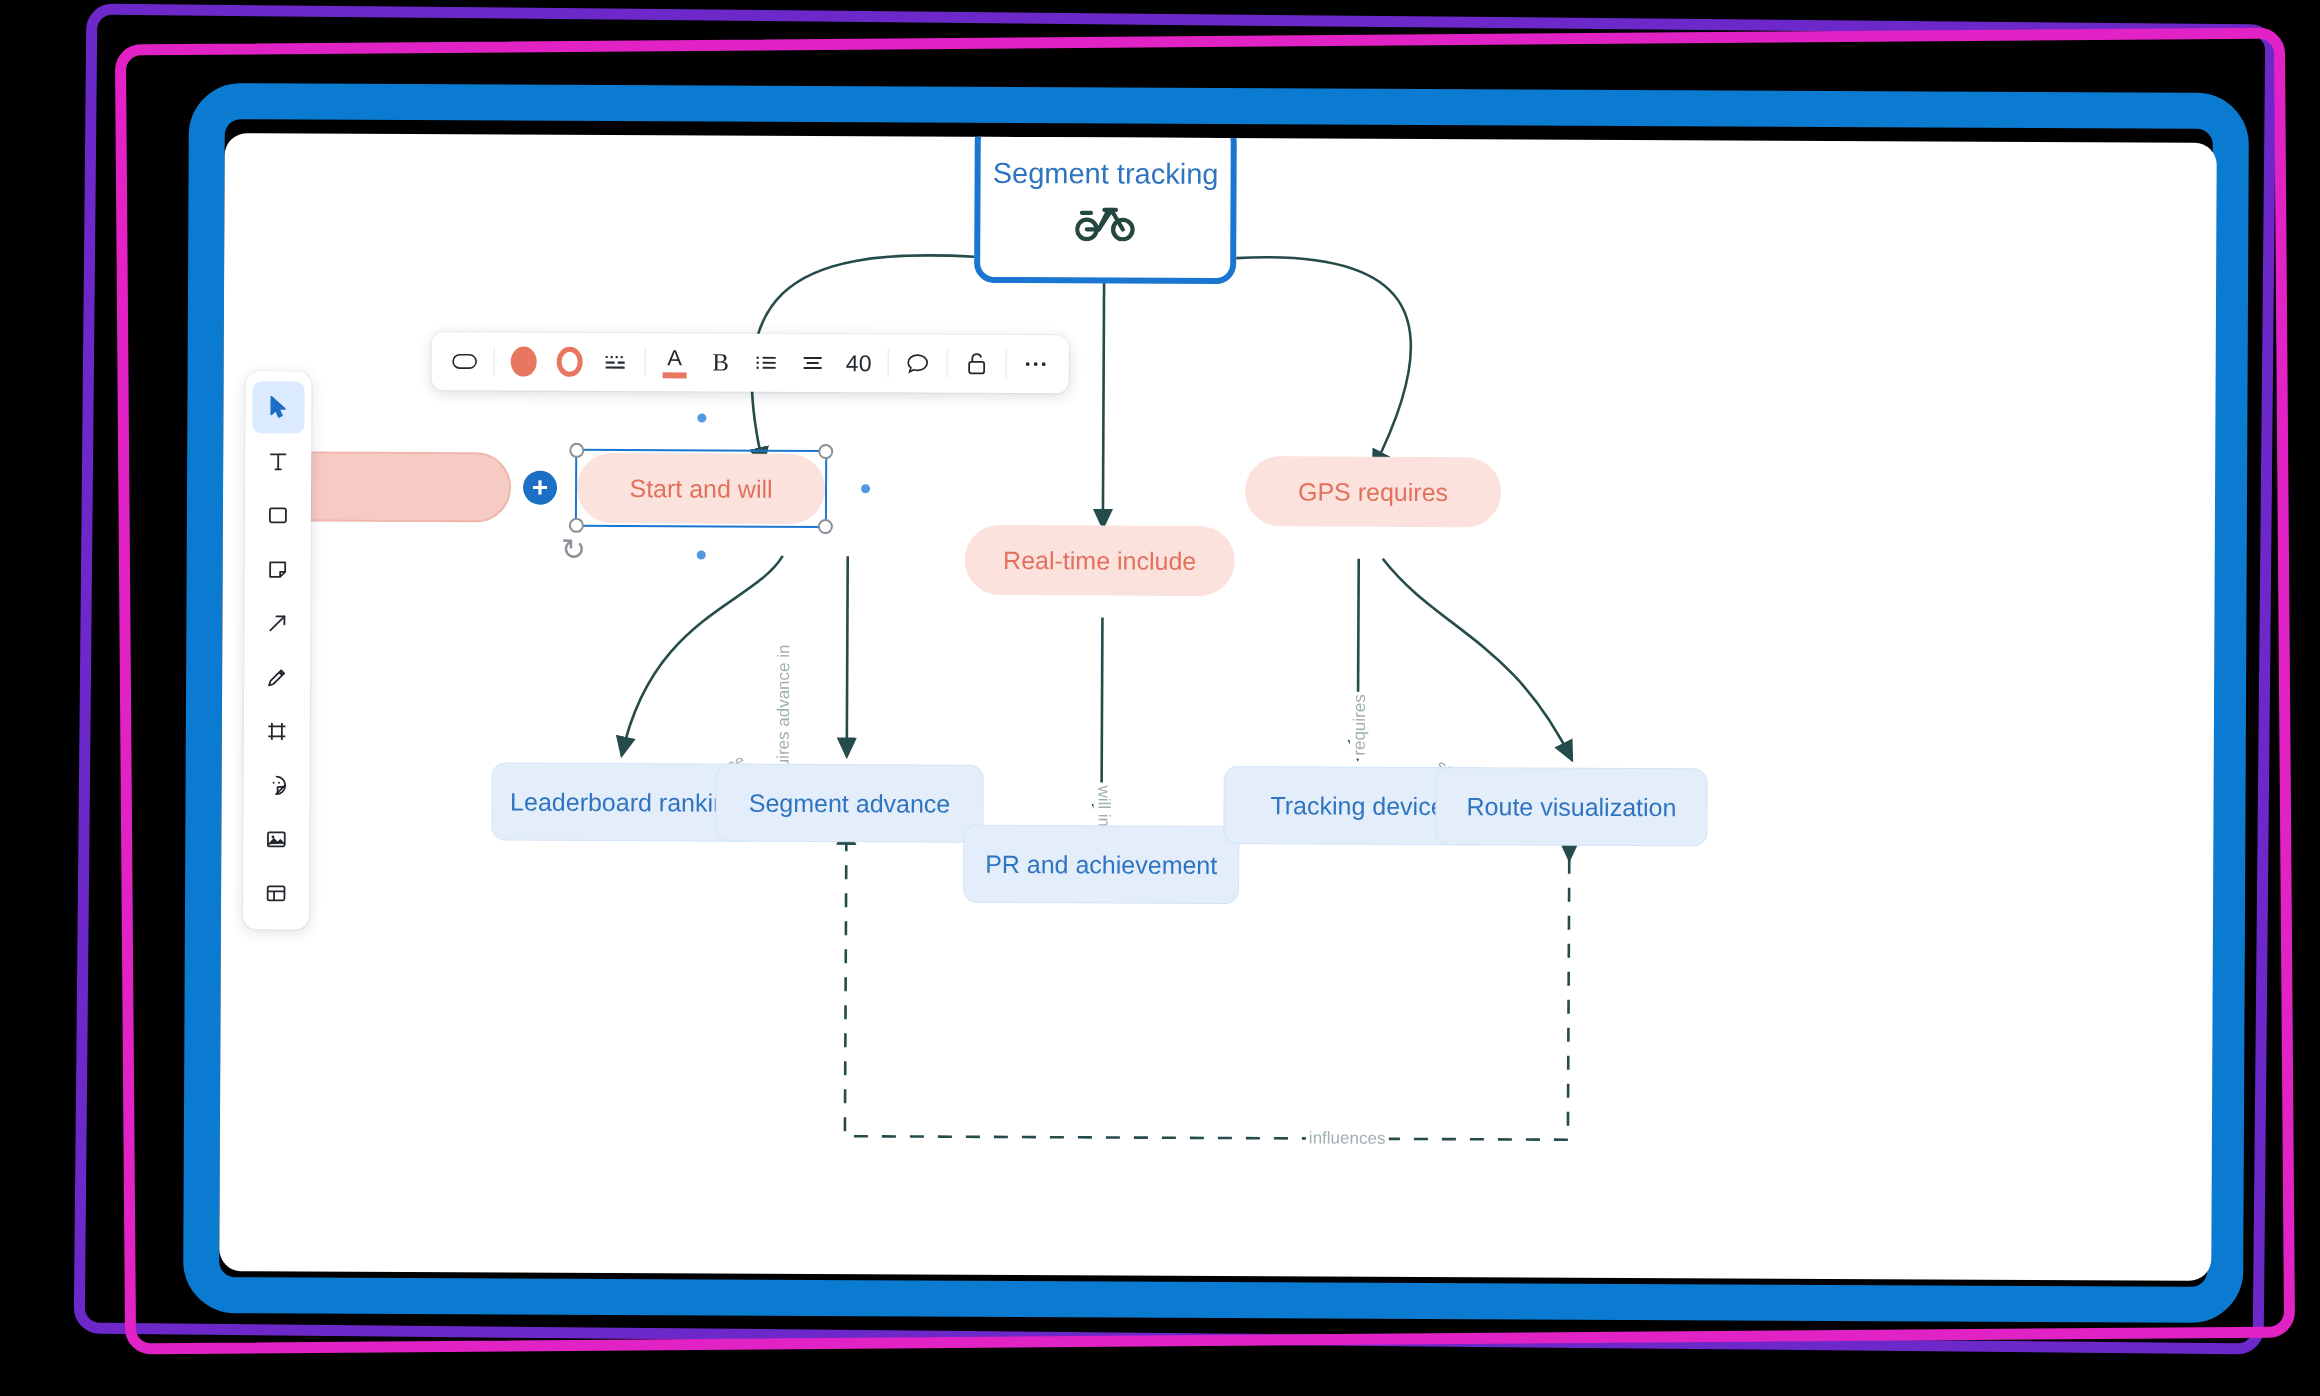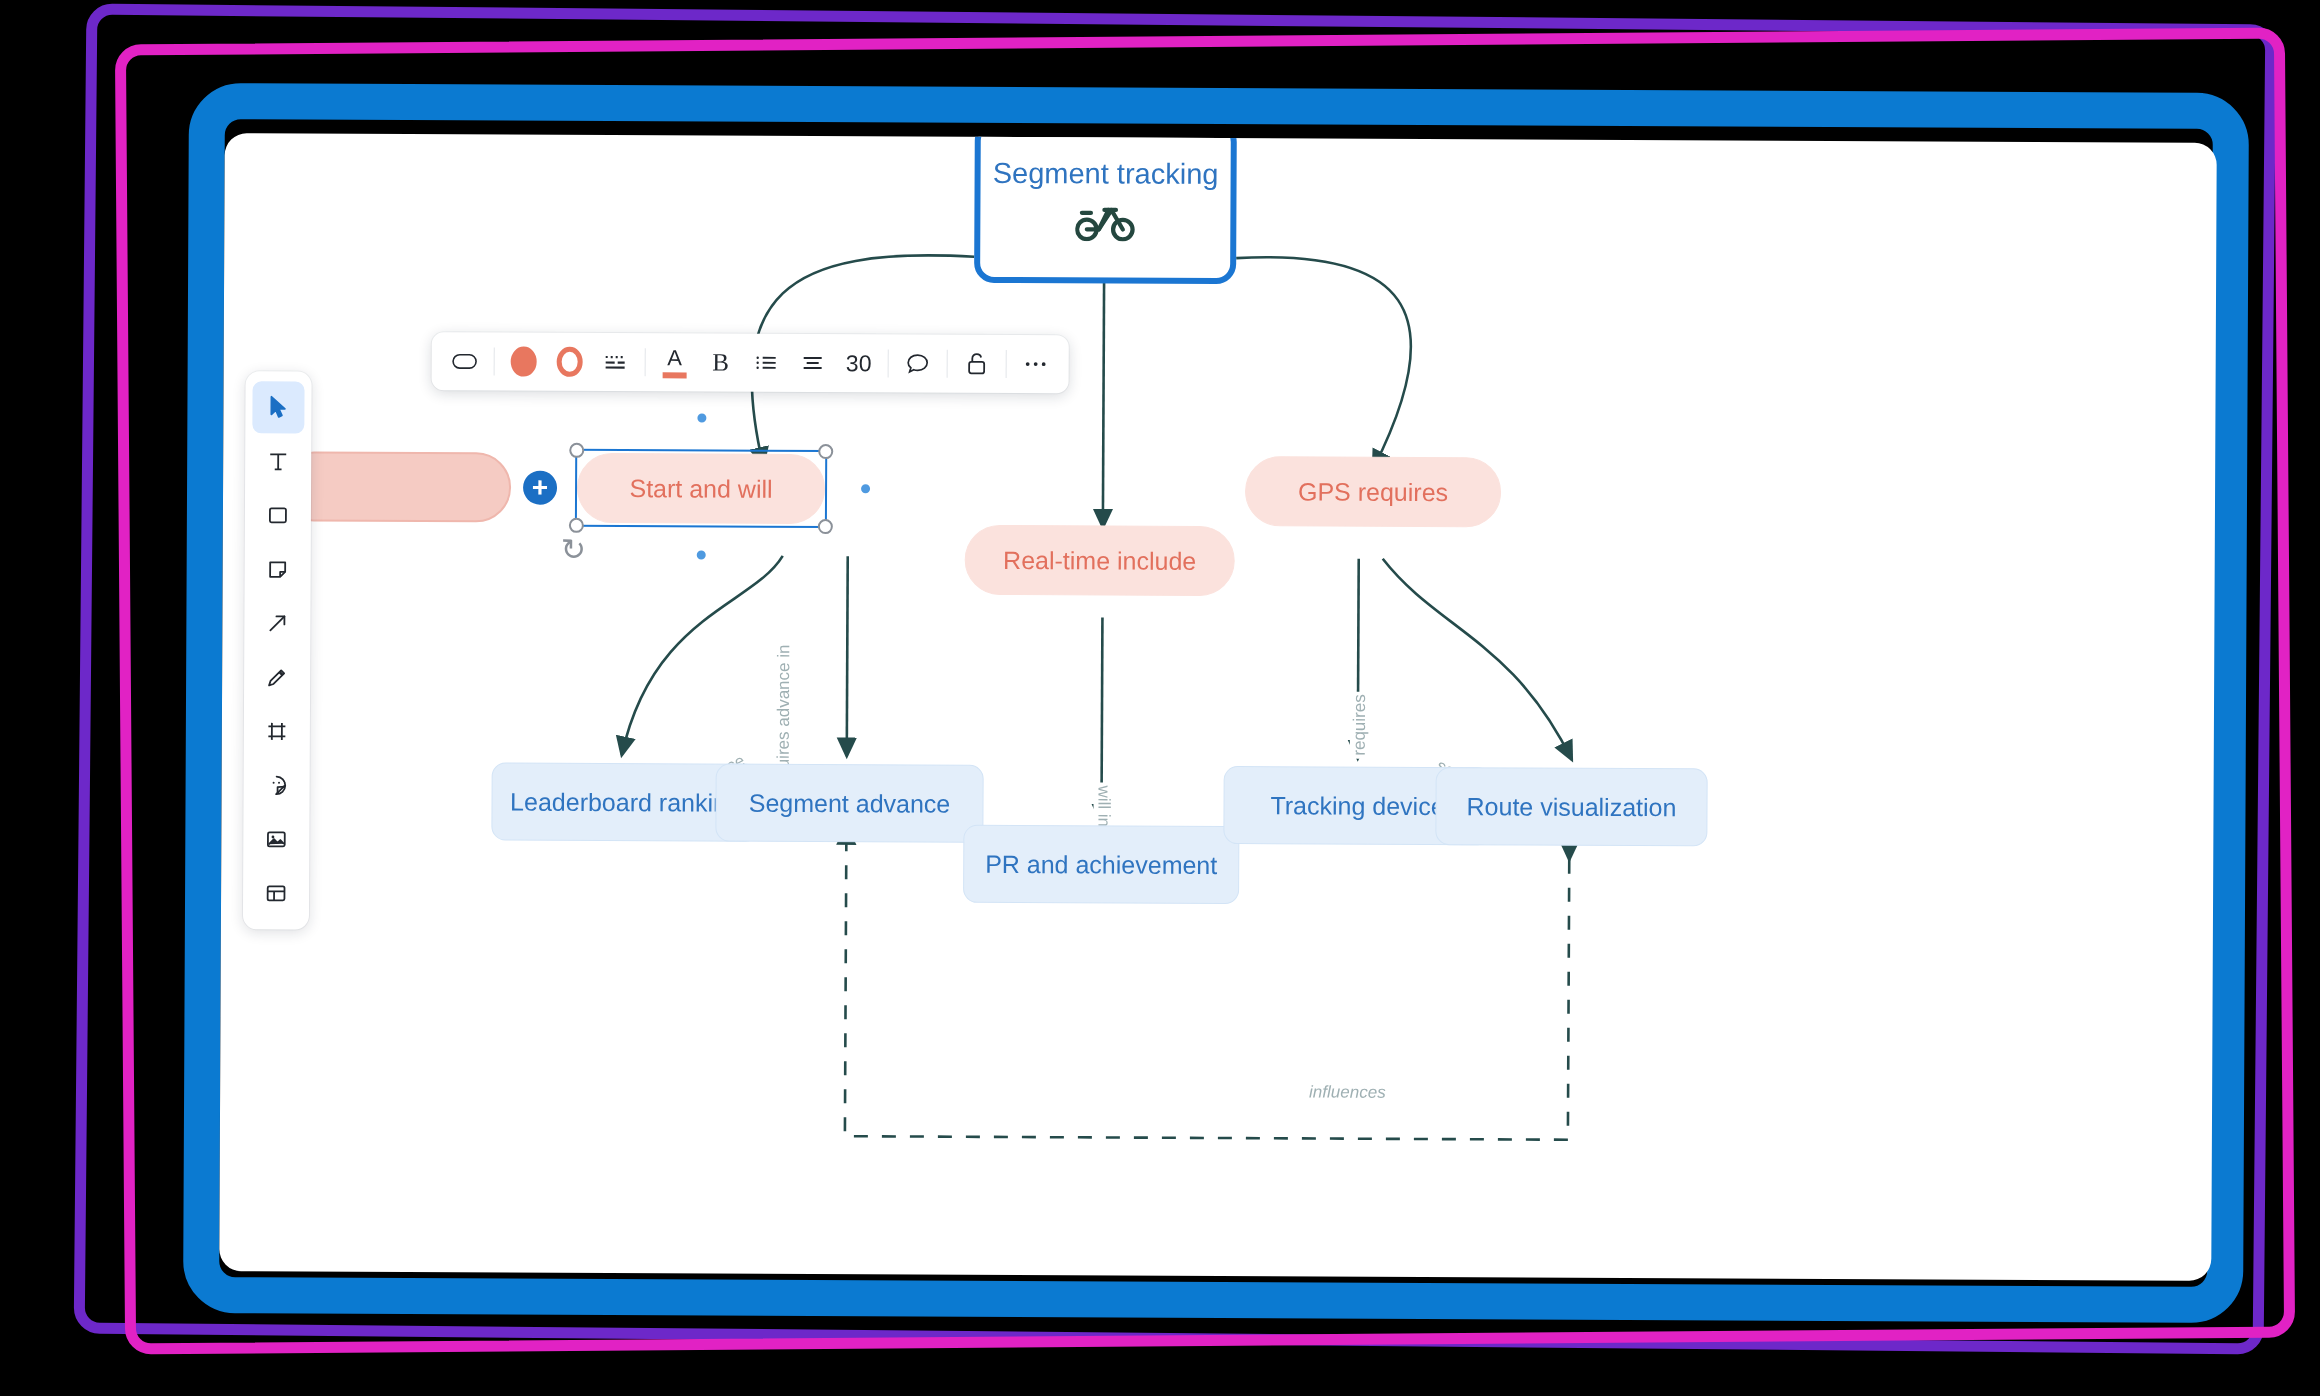--- a/index.html
+++ b/index.html
@@ -136,21 +136,21 @@
       <path d="M625,700 L625,690" marker-end="url(#arrowhead)"></path>
       <path d="M1348,720 L1348,712" marker-end="url(#arrowhead)" transform="rotate(180 1348 716)"></path>
     </g>
   </svg>
 
   <div class="edge-label" style="left:428px;top:636px;transform:rotate(-27deg);">will influence</div>
   <div class="edge-label" style="left:552px;top:660px;transform:rotate(-90deg);transform-origin:left top;">requires advance in</div>
   <div class="edge-label" style="left:892px;top:645px;transform:rotate(90deg);transform-origin:left top;">will include</div>
   <div class="edge-label" style="left:1128px;top:620px;transform:rotate(-90deg);transform-origin:left top;">requires</div>
   <div class="edge-label" style="left:1208px;top:636px;transform:rotate(27deg);">set need for</div>
-  <div class="edge-label" style="left:1086px;top:944px;font-style:italic;">influences</div>
+  <div class="edge-label" style="left:1086px;top:990px;">influences</div>
 
   <div class="node node-root" style="left:750px;top:-16px;width:262px;height:162px;">
     <span>Segment tracking</span>
     <span class="bike">
       <svg width="60" height="40" viewBox="0 0 24 16" fill="none" stroke="#24473f" stroke-width="1.7" stroke-linecap="round" stroke-linejoin="round">
         <circle cx="4.6" cy="11.2" r="3.9"></circle>
         <circle cx="19" cy="11.2" r="3.9"></circle>
         <path d="M4.6,11.2 L9.4,11.2 L14.4,3.4 L19,11.2"></path>
         <path d="M9.4,11.2 L13.2,3.4"></path>
         <path d="M11.6,3.4 L16.2,3.4"></path>
@@ -242,21 +242,21 @@
         <circle cx="3" cy="10" r="1.2" fill="#23282f" stroke="none"></circle>
         <circle cx="3" cy="15" r="1.2" fill="#23282f" stroke="none"></circle>
         <path d="M8,5 h13 M8,10 h13 M8,15 h13"></path>
       </svg>
     </span>
     <span class="tb">
       <svg width="24" height="20" viewBox="0 0 24 20" fill="none" stroke="#23282f" stroke-width="2">
         <path d="M3,5 h18 M6,10 h12 M3,15 h18"></path>
       </svg>
     </span>
-    <span class="tb tb-fontsize">30</span>
+    <span class="tb tb-fontsize">40</span>
     <span class="sep"></span>
     <span class="tb">
       <svg width="24" height="22" viewBox="0 0 24 22" fill="none" stroke="#23282f" stroke-width="1.7">
         <path d="M12,2.5 C17.5,2.5 21.5,6 21.5,10.2 C21.5,14.4 17.5,17.8 12,17.8 C10.6,17.8 9.3,17.6 8.1,17.2 L4,19.4 L5.2,15.3 C3.3,13.9 2.5,12.1 2.5,10.2 C2.5,6 6.5,2.5 12,2.5 z"></path>
       </svg>
     </span>
     <span class="sep"></span>
     <span class="tb">
       <svg width="22" height="24" viewBox="0 0 22 24" fill="none" stroke="#23282f" stroke-width="1.8">
         <rect x="3.5" y="10" width="15" height="11.5" rx="2.2"></rect>

